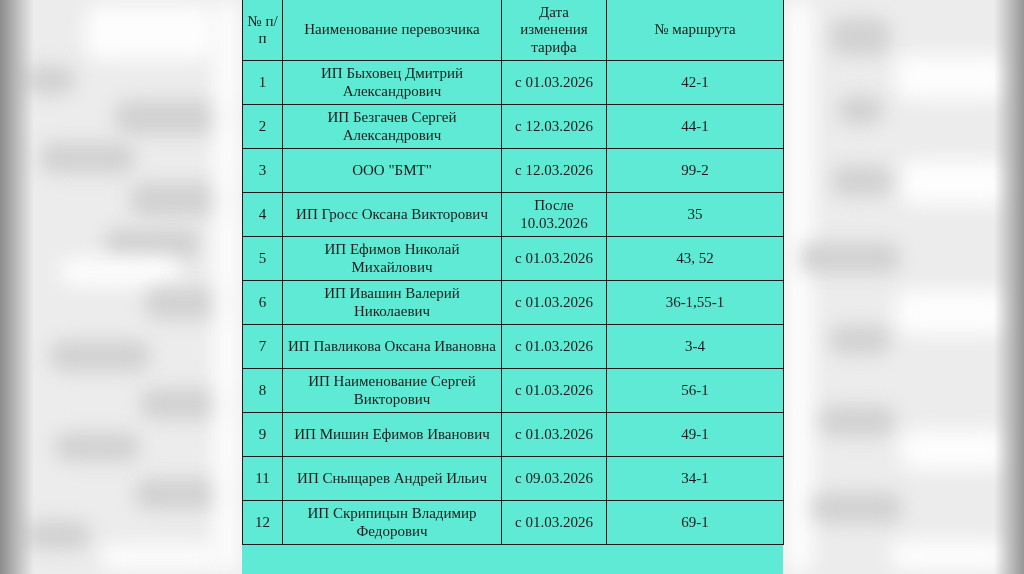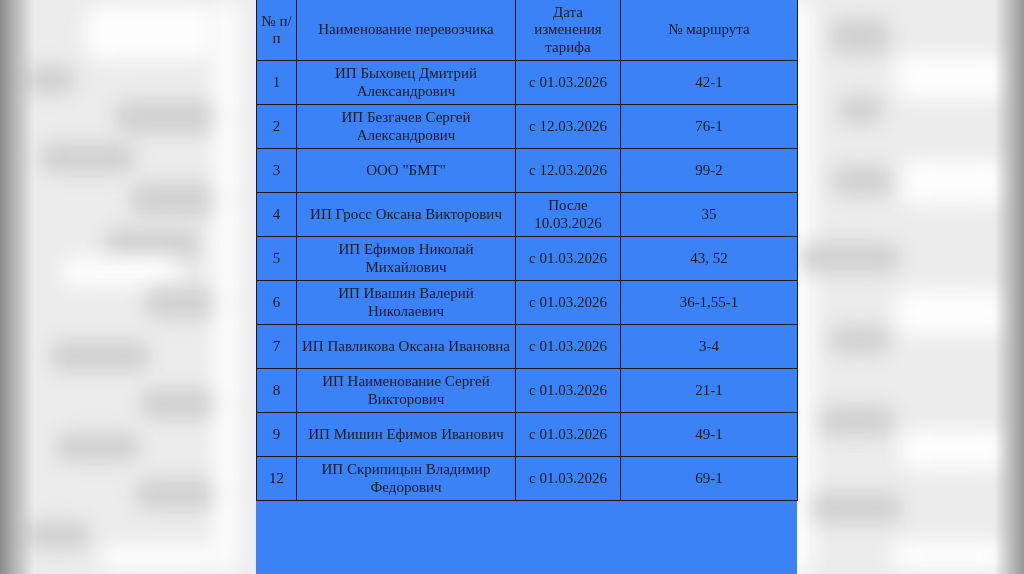--- a/index.html
+++ b/index.html
@@ -26,23 +26,23 @@
     background: linear-gradient(to right, #8c8c8c, rgba(236,236,236,0));
   }
   .edge-right {
     position: absolute; right: 0; top: 0; width: 30px; height: 574px;
     background: linear-gradient(to left, #979797, rgba(236,236,236,0));
   }
 
   
   .paper {
     position: absolute;
-    left: 256px; top: 0;
+    left: 242px; top: 0;
     width: 541px; height: 574px;
-    background: #3b82f6;
+    background: #5eead4;
   }
   table.tariff {
     border-collapse: collapse;
     table-layout: fixed;
     width: 541px;
     font-size: 15px;
     line-height: 1.15;
     color: #1c1c1c;
   }
   table.tariff th, table.tariff td {
@@ -119,21 +119,21 @@
         <tr>
           <td class="c-num">1</td>
           <td class="c-carrier">ИП Быховец Дмитрий Александрович</td>
           <td>с 01.03.2026</td>
           <td>42-1</td>
         </tr>
         <tr>
           <td class="c-num">2</td>
           <td class="c-carrier">ИП Безгачев Сергей Александрович</td>
           <td>с 12.03.2026</td>
-          <td>76-1</td>
+          <td>44-1</td>
         </tr>
         <tr>
           <td class="c-num">3</td>
           <td class="c-carrier">ООО "БМТ"</td>
           <td>с 12.03.2026</td>
           <td>99-2</td>
         </tr>
         <tr>
           <td class="c-num">4</td>
           <td class="c-carrier">ИП Гросс Оксана Викторович</td>
@@ -155,27 +155,33 @@
         <tr>
           <td class="c-num">7</td>
           <td class="c-carrier">ИП Павликова Оксана Ивановна</td>
           <td>с 01.03.2026</td>
           <td>3-4</td>
         </tr>
         <tr>
           <td class="c-num">8</td>
           <td class="c-carrier">ИП Наименование Сергей Викторович</td>
           <td>с 01.03.2026</td>
-          <td>21-1</td>
+          <td>56-1</td>
         </tr>
         <tr>
           <td class="c-num">9</td>
           <td class="c-carrier">ИП Мишин Ефимов Иванович</td>
           <td>с 01.03.2026</td>
           <td>49-1</td>
+        </tr>
+        <tr>
+          <td class="c-num">11</td>
+          <td class="c-carrier">ИП Сныщарев Андрей Ильич</td>
+          <td>с 09.03.2026</td>
+          <td>34-1</td>
         </tr>
         <tr>
           <td class="c-num">12</td>
           <td class="c-carrier">ИП Скрипицын Владимир Федорович</td>
           <td>с 01.03.2026</td>
           <td>69-1</td>
         </tr>
 
       </tbody>
     </table>

